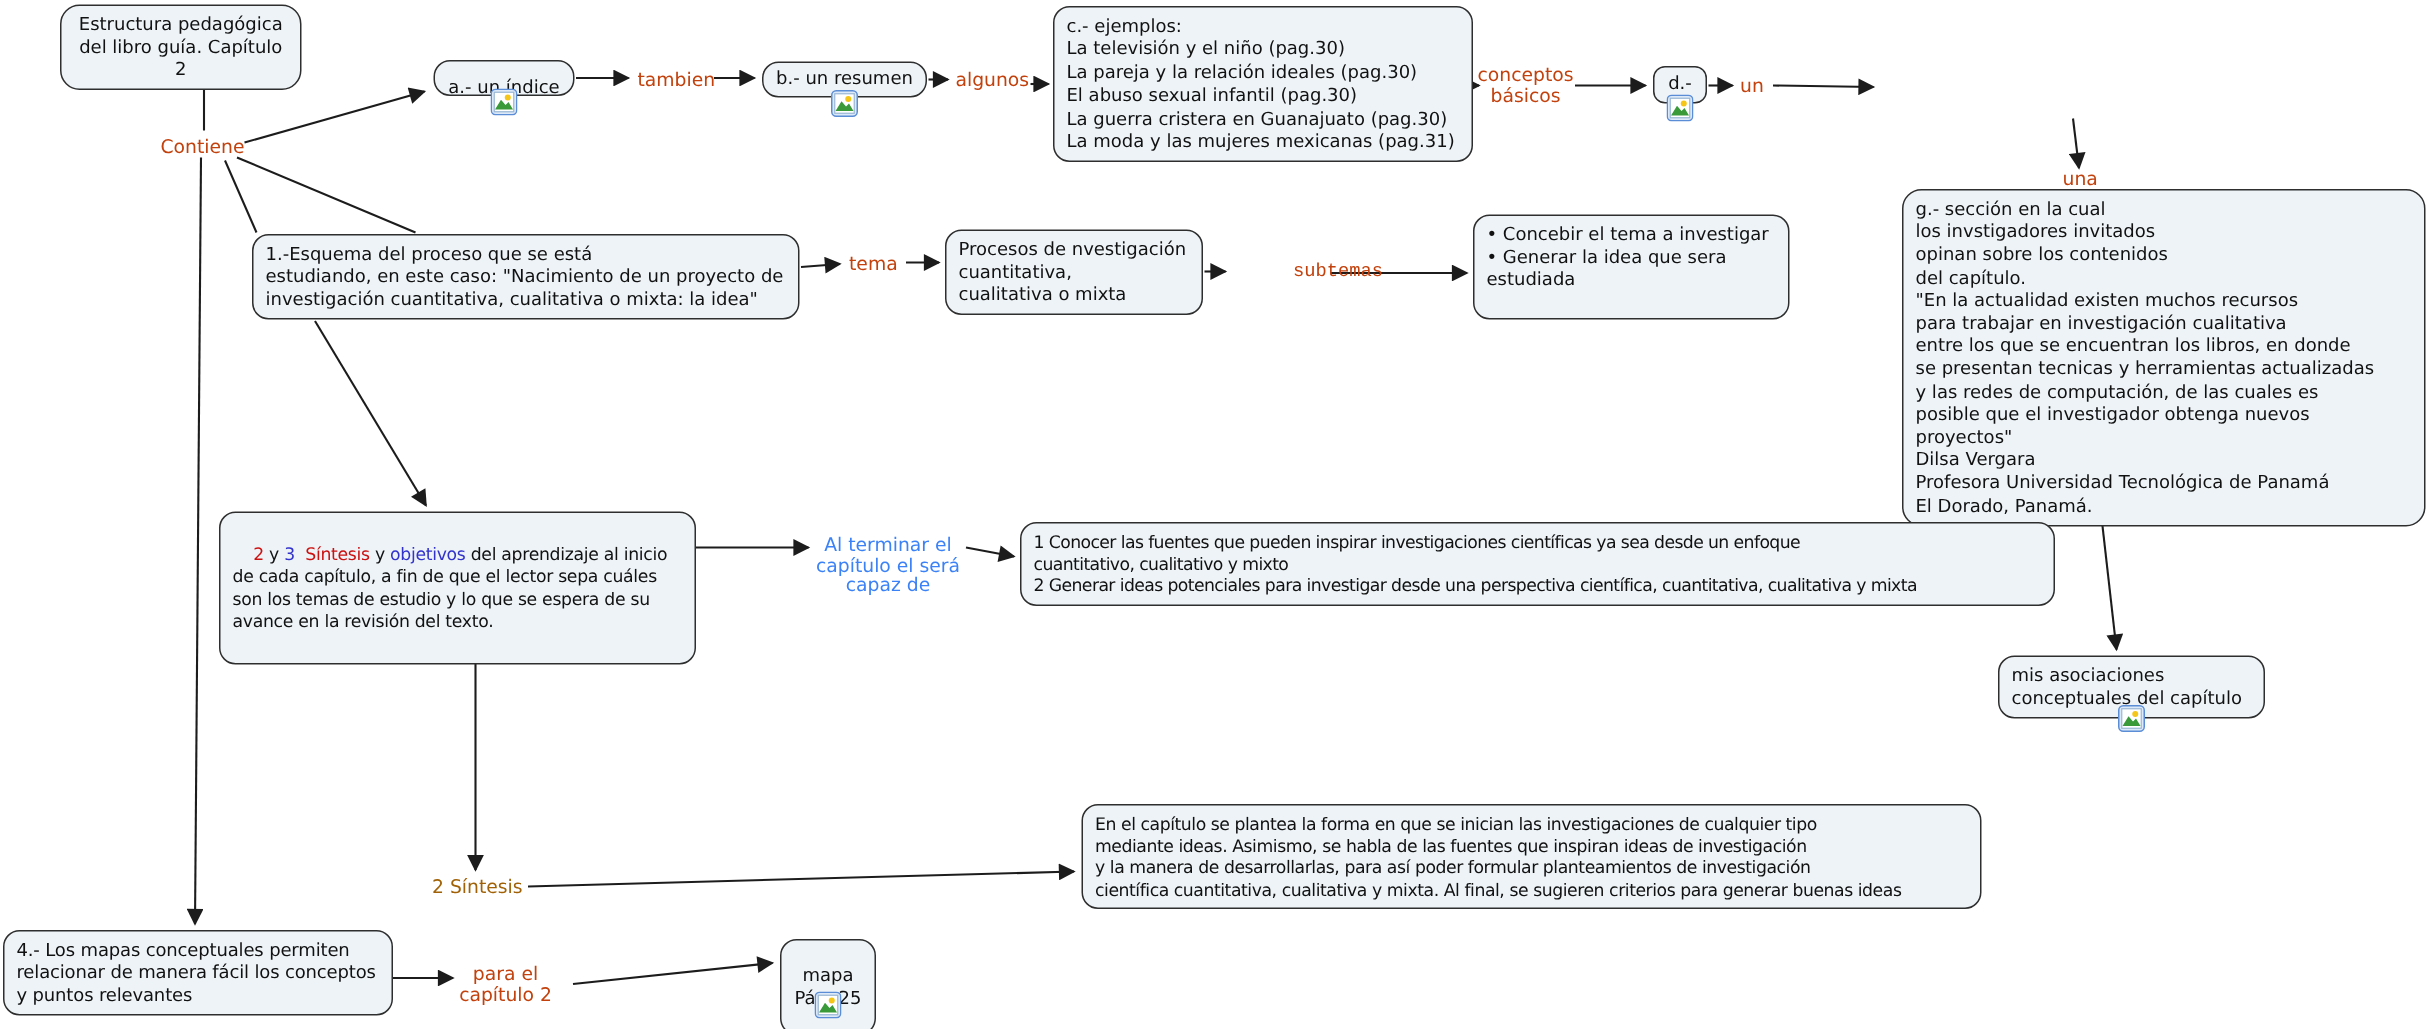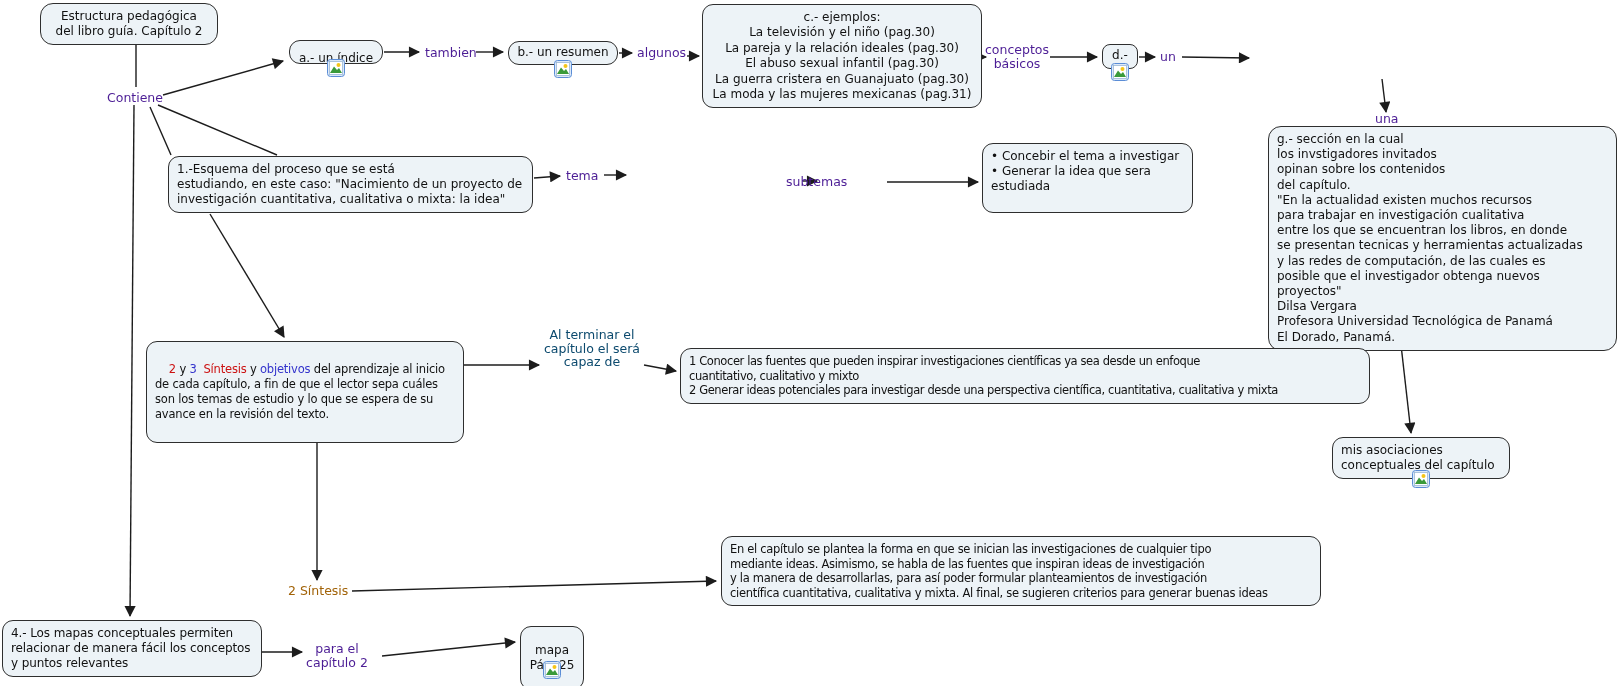--- a/index.html
+++ b/index.html
@@ -3,50 +3,50 @@
 <meta charset="utf-8">
 <style>
   html,body{margin:0;padding:0;background:#ffffff;}
   #canvas{position:relative;width:1619px;height:686px;background:#ffffff;overflow:hidden;
           font-family:"DejaVu Sans","Liberation Sans",sans-serif;color:#111;}
   #edges-svg{position:absolute;left:0;top:0;width:1619px;height:686px;z-index:1;}
   .edge{stroke:#1c1c1c;stroke-width:1.4;fill:none;}
   .node{position:absolute;z-index:2;box-sizing:border-box;background:#edf3f7;border:1.3px solid #2e2e2e;
         border-radius:11px;padding:5px 8px;font-size:12px;line-height:15px;white-space:pre-line;}
   .node.center{text-align:center;}
-  .lbl{position:absolute;z-index:2;font-size:12.5px;line-height:13.5px;white-space:pre-line;color:#4c1d95;}
+  .lbl{position:absolute;z-index:2;font-size:12.5px;line-height:13.5px;white-space:pre-line;color:#c2410c;}
   .lbl.center{text-align:center;}
   .res-icon{position:absolute;z-index:3;width:18px;height:18px;display:block;}
   .c-red{color:#cc1111;}
   .c-blue{color:#3333cc;}
-  #node-title{left:40px;top:3px;width:178px;border-radius:13px;}
+  #node-title{left:40px;top:3px;width:161px;border-radius:13px;}
   #node-indice{left:289px;top:40px;width:94px;height:24px;padding:10px 4px;}
   #icon-indice{left:327px;top:59px;}
   #lbl-contiene{left:107px;top:91px;}
   #lbl-tambien{left:425px;top:46px;}
   #node-resumen{left:508px;top:41px;width:110px;height:24px;padding:3px 8px;}
   #icon-resumen{left:554px;top:60px;}
   #lbl-algunos{left:637px;top:46px;}
-  #node-ejemplos{left:702px;top:4px;width:280px;line-height:15.4px;text-align:center;}
+  #node-ejemplos{left:702px;top:4px;width:280px;line-height:15.4px;}
   #lbl-conceptos{left:967px;top:43px;width:100px;}
   #node-d{left:1102px;top:44px;width:36px;height:25px;padding:3px 4px;border-radius:8px;}
   #icon-d{left:1111px;top:63px;}
   #lbl-un{left:1160px;top:50px;}
   #node-ef{left:1250px;top:35px;width:256px;}
   #lbl-una{left:1375px;top:112px;}
   #node-g{left:1268px;top:126px;width:349px;line-height:15.2px;border-radius:13px;}
   #node-mis{left:1332px;top:437px;width:178px;}
   #icon-mis{left:1412px;top:470px;}
   #node-esquema{left:168px;top:156px;width:365px;}
   #lbl-tema{left:566px;top:169px;}
   #node-procesos{left:630px;top:153px;width:172px;}
-  #lbl-subtemas{left:786px;top:175px;}
+  #lbl-subtemas{left:862px;top:175px;font-family:Liberation Mono, monospace;}
   #node-bullets{left:982px;top:143px;width:211px;height:70px;}
   #node-sintesis{left:146px;top:341px;width:318px;font-size:11.5px;letter-spacing:-0.2px;white-space:pre-wrap;}
-  #lbl-terminar{left:532px;top:328px;width:120px;color:#0c4a6e;}
+  #lbl-terminar{left:532px;top:356px;width:120px;color:#3b82f6;}
   #node-objetivos{left:680px;top:348px;width:690px;font-size:11.5px;letter-spacing:-0.4px;line-height:14.6px;}
   #lbl-sintesis2{left:288px;top:584px;color:#a16207;}
   #node-parrafo{left:721px;top:536px;width:600px;font-size:11.5px;letter-spacing:-0.3px;line-height:14.6px;}
   #node-mapas{left:2px;top:620px;width:260px;letter-spacing:-0.1px;}
   #lbl-paracap{left:305px;top:642px;width:64px;}
   #node-mapa{left:520px;top:626px;width:64px;padding:16px 4px;}
   #icon-mapa{left:543px;top:661px;}
 </style>
 </head>
 <body>
@@ -165,20 +165,23 @@
         <path d="M3 14 L7 7.5 L10 11 L12 9 L15 14 Z" fill="#3a9a3a"></path>
       </svg>
   </span>
 
   <div class="node" id="node-esquema">1.-Esquema del proceso que se está
 estudiando, en este caso: "Nacimiento de un proyecto de
 investigación cuantitativa, cualitativa o mixta: la idea"</div>
 
   <div class="lbl" id="lbl-tema">tema</div>
 
+  <div class="node" id="node-procesos">Procesos de nvestigación
+cuantitativa,
+cualitativa o mixta</div>
 
   <div class="lbl" id="lbl-subtemas">subtemas</div>
 
   <div class="node" id="node-bullets">• Concebir el tema a investigar
 • Generar la idea que sera
 estudiada</div>
 
   <div class="node" id="node-sintesis">
     <span class="c-red">2</span><span> y </span><span class="c-blue">3</span><span class="c-red">  Síntesis</span><span> y </span><span class="c-blue">objetivos</span><span> del aprendizaje al inicio de cada capítulo, a fin de que el lector sepa cuáles son los temas de estudio y lo que se espera de su avance en la revisión del texto.</span>
   </div>

